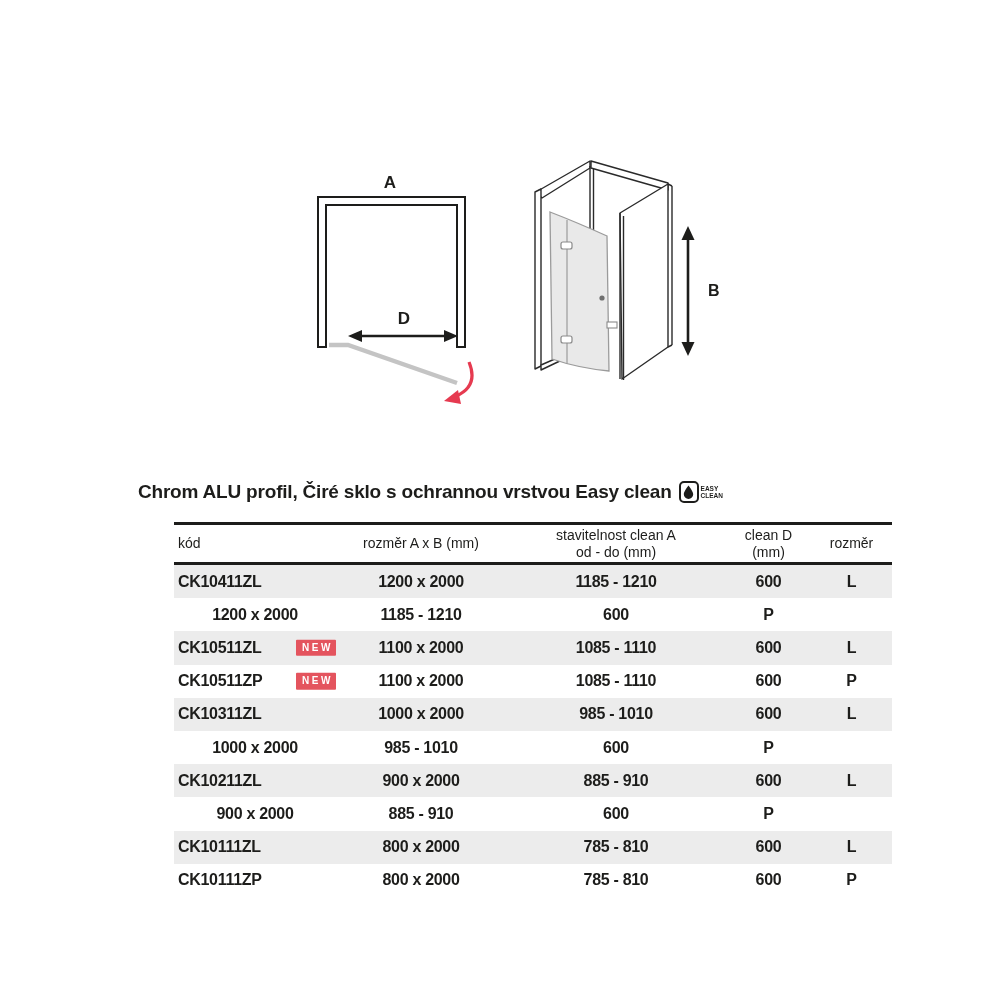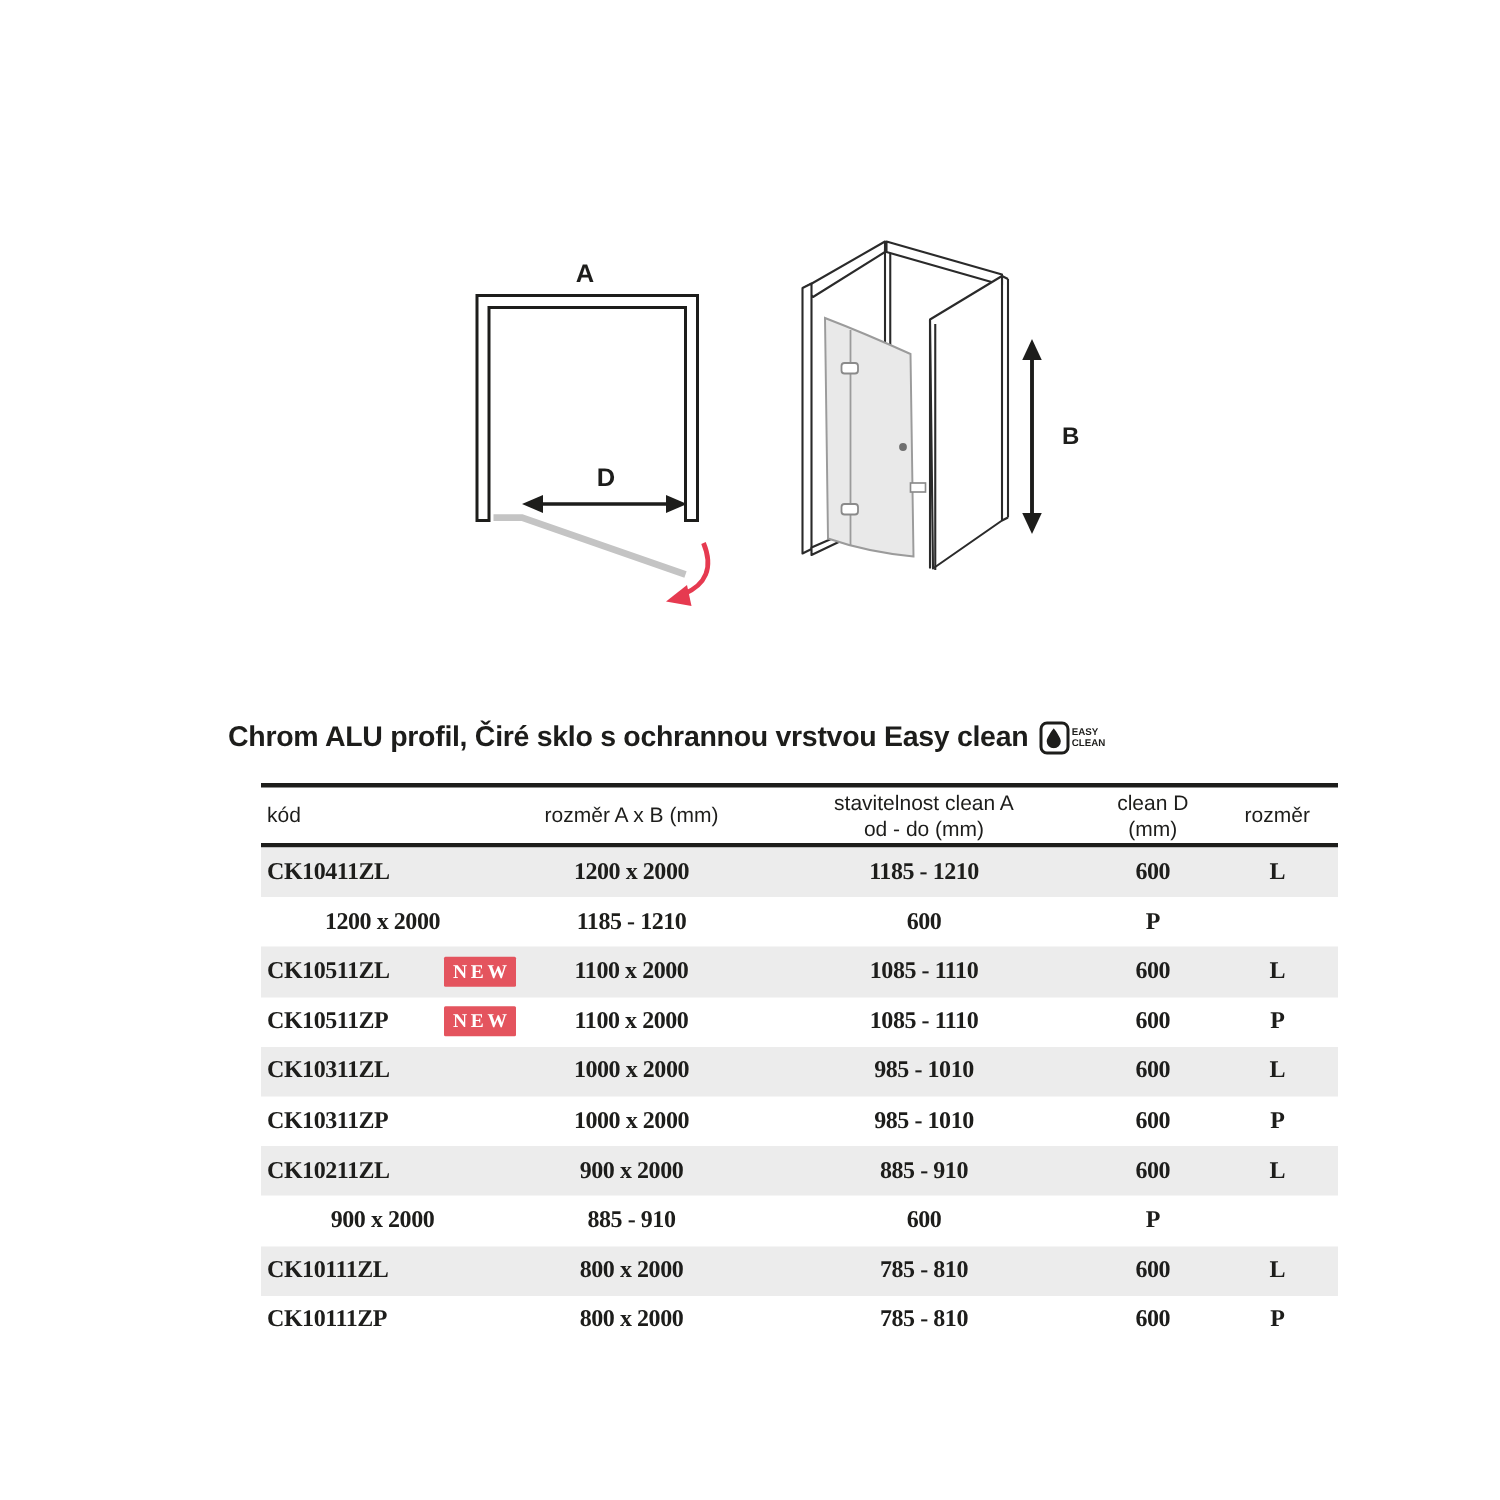--- a/index.html
+++ b/index.html
@@ -7,42 +7,42 @@
     font-family:"Liberation Sans", sans-serif; color:#1d1d1b; }
   .canvas { position:relative; width:1000px; height:1000px; background:#fff; overflow:hidden; }
 
   
   .diagram { position:absolute; }
   #front-view { left:300px; top:160px; width:180px; height:250px; }
   #iso-view  { left:510px; top:140px; width:230px; height:260px; }
   svg text { font-family:"Liberation Sans", sans-serif; fill:#1d1d1b; }
 
   
-  .title-wrap { position:absolute; left:152px; top:481px; width:730px;
+  .title-wrap { position:absolute; left:138px; top:481px; width:730px;
     display:flex; align-items:center; gap:7px; }
   .page-title { font-size:19px; font-weight:700; letter-spacing:-0.2px; white-space:nowrap; }
   .easyclean { display:inline-flex; align-items:center; gap:2px; }
   .easyclean .box { width:20px; height:22px; border:2px solid #1d1d1b; border-radius:5px;
     display:flex; align-items:center; justify-content:center; }
   .easyclean .stack { display:flex; flex-direction:column; font-size:6.5px; font-weight:700;
     line-height:1.1; letter-spacing:0; }
 
   
   .spec-table { position:absolute; left:138px; top:522px; width:718px;margin-left:36px; }
   .trow { display:grid; grid-template-columns:162px 170px 220px 85px 81px; align-items:center; }
   .thead { border-top:3px solid #1d1d1b; border-bottom:3px solid #1d1d1b; height:43px;
     font-size:14px; font-weight:400; }
   .thead .th { text-align:center; line-height:1.15; }
   .thead .th.first { text-align:left; padding-left:4px; }
   .tbody .trow { height:33.2px; font-size:16px; font-weight:700; letter-spacing:-0.3px; }
   .tbody .trow.stripe { background:#ececec; }
-  .cell { text-align:center;font-family:Liberation Serif, serif; }
+  .cell { text-align:center; }
   .cell.first { text-align:left; padding-left:4px; position:relative; display:flex; align-items:center; height:100%; }
   .new-badge { position:absolute; left:122px; top:50%; transform:translateY(-50%);
-    background:var(--badge_red,#e4545e); color:#fff; font-size:13px; font-weight:700;
+    background:var(--badge_red,#e4545e); color:#fff; font-size:10px; font-weight:700;
     letter-spacing:2.5px; padding:2px 3px 2px 6px; line-height:1.25; border-radius:1px; }
 </style>
 </head>
 <body>
 
 <div class="canvas">
 
   <svg id="front-view" class="diagram" viewBox="0 0 180 250" xmlns="http://www.w3.org/2000/svg">
 
     <path d="M18,37 H165 V187 H157 V45 H26 V187 H18 Z" fill="#ffffff" stroke="#1d1d1b" stroke-width="2"></path>
@@ -178,24 +178,20 @@
     <div class="cell first">
       <span>CK10311ZL</span>
 
     </div>
     <div class="cell">1000 x 2000</div>
     <div class="cell">985 - 1010</div>
     <div class="cell">600</div>
     <div class="cell">L</div>
   </div>
         <div class="trow">
-    <div class="cell first">
-      <span>CK10311ZP</span>
-
-    </div>
     <div class="cell">1000 x 2000</div>
     <div class="cell">985 - 1010</div>
     <div class="cell">600</div>
     <div class="cell">P</div>
   </div>
         <div class="trow stripe">
     <div class="cell first">
       <span>CK10211ZL</span>
 
     </div>

